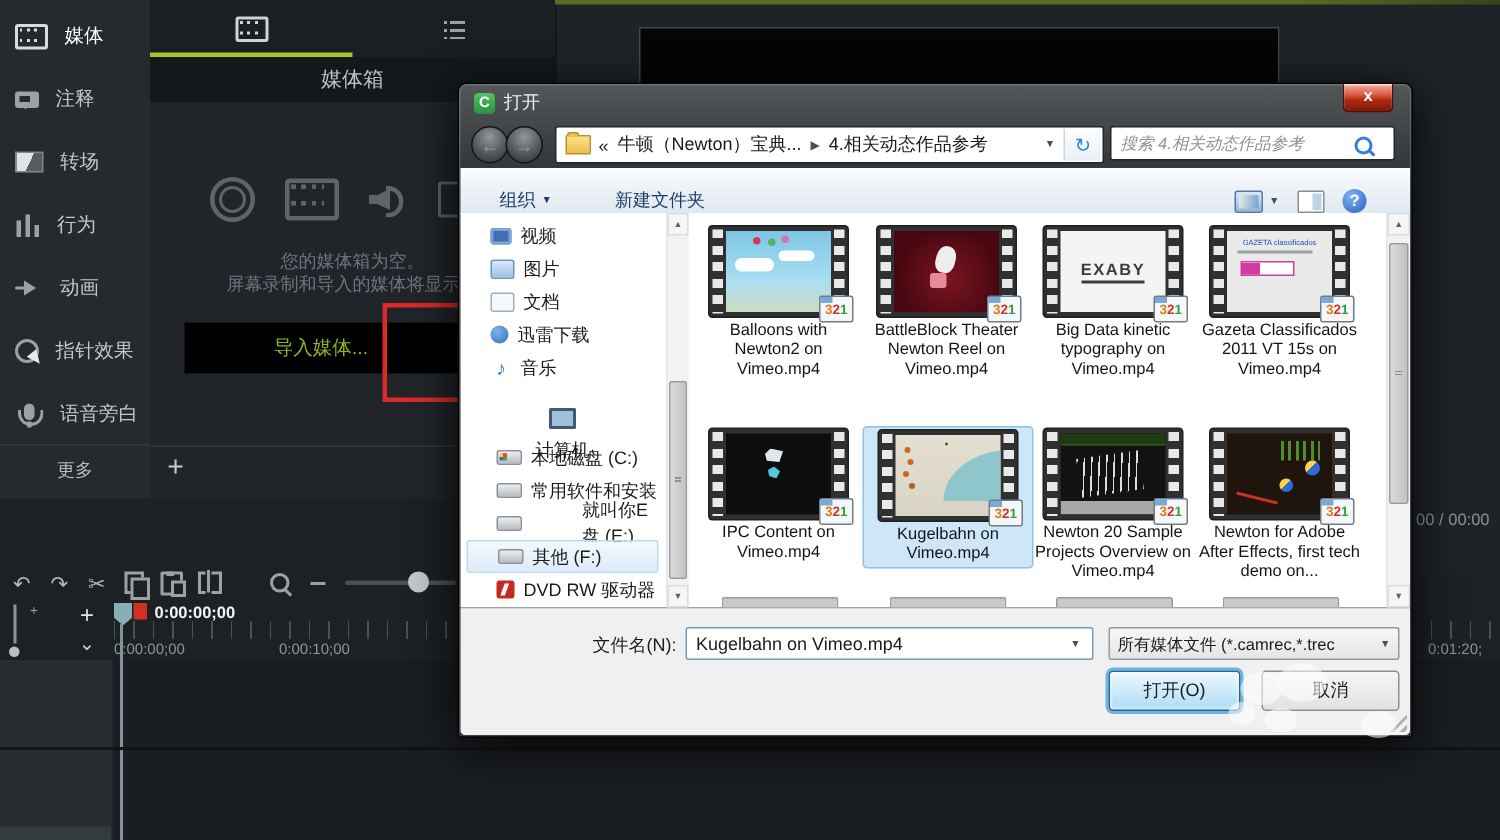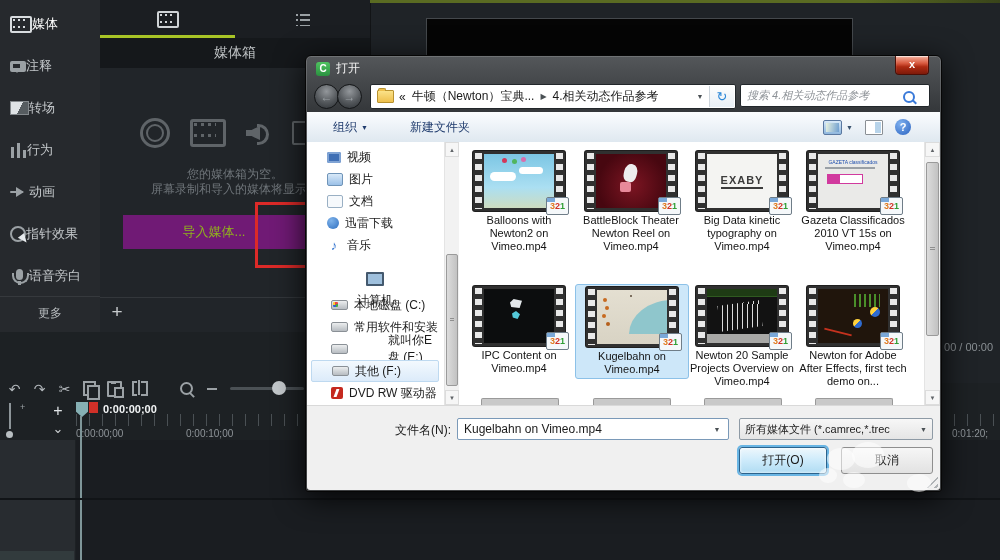--- a/index.html
+++ b/index.html
@@ -2,21 +2,21 @@
 <html><head>
 <meta charset="utf-8">
 <style>
   html,body{margin:0;padding:0;background:#000;}
   #screen{position:relative;width:1000px;height:560px;overflow:hidden;
           font-family:"Liberation Sans",sans-serif;background:#1d2124;
           -webkit-font-smoothing:antialiased;}
   .abs{position:absolute;}
   
   #sidebar{left:0;top:0;width:100px;height:332px;background:#26292d;border-right:1px solid #141618;}
-  .sb-item{position:absolute;left:0;width:100px;height:40px;display:flex;align-items:center;
+  .sb-item{position:absolute;left:0;width:100px;height:40px;display:flex;align-items:center;gap:11px;
            padding-left:10px;box-sizing:border-box;color:#c3c7ca;font-size:13px;cursor:default;}
   .sb-item .lab{white-space:nowrap;}
   .sb-more{position:absolute;left:0;top:296px;width:100px;height:32px;border-top:1px solid #36393d;
            display:flex;align-items:center;justify-content:center;color:#b7bbbe;font-size:12px;}
   
   .ic{position:relative;display:inline-block;color:#9ba1a5;flex:0 0 auto;}
   .ic-film{width:18px;height:13px;border:2px solid currentColor;border-radius:2px;
     background:repeating-linear-gradient(90deg,currentColor 0 2px,transparent 2px 5px) 1px 1px/14px 2px no-repeat,
                repeating-linear-gradient(90deg,currentColor 0 2px,transparent 2px 5px) 1px 8px/14px 2px no-repeat;}
   .ic-callout{width:16px;height:11px;background:currentColor;border-radius:2px;}
@@ -51,21 +51,21 @@
   .ic-film-lg{width:30px;height:22px;border:3px solid #5f6468;border-radius:3px;
     background:repeating-linear-gradient(90deg,#5f6468 0 3px,transparent 3px 7px) 1px 1px/22px 3px no-repeat,
                repeating-linear-gradient(90deg,#5f6468 0 3px,transparent 3px 7px) 1px 12px/22px 3px no-repeat;}
   .ic-spk{width:26px;height:24px;}
   .ic-spk::before{content:"";position:absolute;left:0;top:5px;width:14px;height:14px;background:#5f6468;
      clip-path:polygon(0 28%,40% 28%,100% 0,100% 100%,40% 72%,0 72%);}
   .ic-spk::after{content:"";position:absolute;right:3px;top:3px;width:9px;height:15px;border:3px solid #5f6468;border-left:none;border-radius:0 12px 12px 0;}
   .ic-img{width:26px;height:20px;border:2px solid #5f6468;border-radius:2px;}
   .ic-img::before{content:"";position:absolute;right:3px;top:3px;width:5px;height:5px;border:2px solid #5f6468;border-radius:50%;}
   .empty-txt{position:absolute;width:270px;text-align:center;color:#6f757a;font-size:12px;}
-  #importbtn{position:absolute;left:23px;top:215px;width:182px;height:34px;background:#701a75;
+  #importbtn{position:absolute;left:23px;top:215px;width:182px;height:34px;background:#000000;
              display:flex;align-items:center;justify-content:center;color:#90b31d;font-size:13px;cursor:pointer;}
   #redrect{position:absolute;left:155px;top:202px;width:138px;height:60px;border:3px solid #dc2a28;z-index:5;}
   #binbottom{position:absolute;left:0;top:297px;width:270px;height:35px;border-top:1px solid #33373b;}
   #addmedia{position:absolute;left:5px;top:2px;width:24px;height:24px;color:#c7cbcd;font-size:19px;
             display:flex;align-items:center;justify-content:center;cursor:pointer;}
   
   #previewpanel{left:370px;top:0;width:630px;height:383px;background:#1f2327;border-left:1px solid #121416;}
   #greenline{left:96px;top:0;width:904px;height:3px;background:linear-gradient(90deg,#3c481a,#5a6b22 15%,#5a6b22 85%,#39441a);}
   #stage{left:55px;top:18px;width:425px;height:130px;background:#050505;border:1px solid #44484c;}
   #previewtime{right:8px;top:341px;color:#8a9094;font-size:11px;}
@@ -128,21 +128,21 @@
   #searchfield{position:absolute;left:434px;top:4px;width:190px;height:23px;background:#fff;border:1px solid #22272b;
        border-radius:2px;display:flex;align-items:center;padding-left:6px;box-sizing:border-box;
        font-size:11px;font-style:italic;color:#8d9297;}
   .ic-folder{width:15px;height:11px;background:linear-gradient(#fbe289,#eec04d);border:1px solid #b8922e;border-radius:1px;margin:0 5px 0 6px;}
   .ic-folder::before{content:"";position:absolute;top:-3px;left:0;width:6px;height:2px;background:#eec04d;border:1px solid #b8922e;border-bottom:none;border-radius:2px 2px 0 0;}
   .crumb-sep{font-size:8px;color:#4a5054;margin:0 6px;}
   .ic-search{width:8px;height:8px;border:2px solid #3a7ad9;border-radius:50%;position:absolute;right:14px;top:6px;}
   .ic-search::after{content:"";position:absolute;right:-4px;bottom:-2px;width:5px;height:2px;background:#3a7ad9;transform:rotate(45deg);}
   #dlg-toolbar{position:absolute;left:1px;right:1px;top:56px;height:30px;
        background:linear-gradient(#fbfdfe,#eef3f8 45%,#dfe8f0);border-bottom:1px solid #cdd4da;
-       display:flex;align-items:center;font-size:12px;color:#1f3b6d;}
+       display:flex;align-items:flex-end;font-size:12px;color:#1f3b6d;}
   .tb-item{display:flex;align-items:center;gap:4px;cursor:pointer;}
   .ic-views{width:17px;height:13px;border:1px solid #5a78a0;border-radius:2px;background:linear-gradient(#d8e9f8,#8fb7de);position:relative;}
   .ic-views::before{content:"";position:absolute;inset:2px;background:linear-gradient(100deg,#e8f2e0,#6f9fd0);}
   .ic-pane{width:16px;height:13px;border:1px solid #8a8f94;background:#fff;border-radius:1px;position:relative;}
   .ic-pane::after{content:"";position:absolute;right:1px;top:1px;bottom:1px;width:6px;background:#b8d4ea;}
   .ic-help{width:16px;height:16px;border-radius:50%;background:radial-gradient(circle at 35% 30%,#7fb1ef,#2a62c0);
        color:#fff;font-size:11px;font-weight:bold;text-align:center;line-height:16px;cursor:pointer;}
   #dlg-body{position:absolute;left:1px;right:1px;top:86px;height:263px;background:#fff;overflow:hidden;}
   
   .nav-row{position:absolute;left:4px;width:128px;height:22px;display:flex;align-items:center;gap:6px;
@@ -494,21 +494,21 @@
         <div class="thumb">
           <div class="frame f-gazeta">
               <span class="gzline">GAZETA classificados</span>
             </div>
           <div class="badge">
               <span class="b3">3</span>
               <span class="b2">2</span>
               <span class="b1">1</span>
             </div>
         </div>
-        <div class="fname">Gazeta Classificados 2010 VT 15s on Vimeo.mp4</div>
+        <div class="fname">Gazeta Classificados 2011 VT 15s on Vimeo.mp4</div>
       </div>
 
       <div class="file-item" style="left:158px;top:144px;">
         <div class="thumb">
           <div class="frame f-ipc"></div>
           <div class="badge">
               <span class="b3">3</span>
               <span class="b2">2</span>
               <span class="b1">1</span>
             </div>

